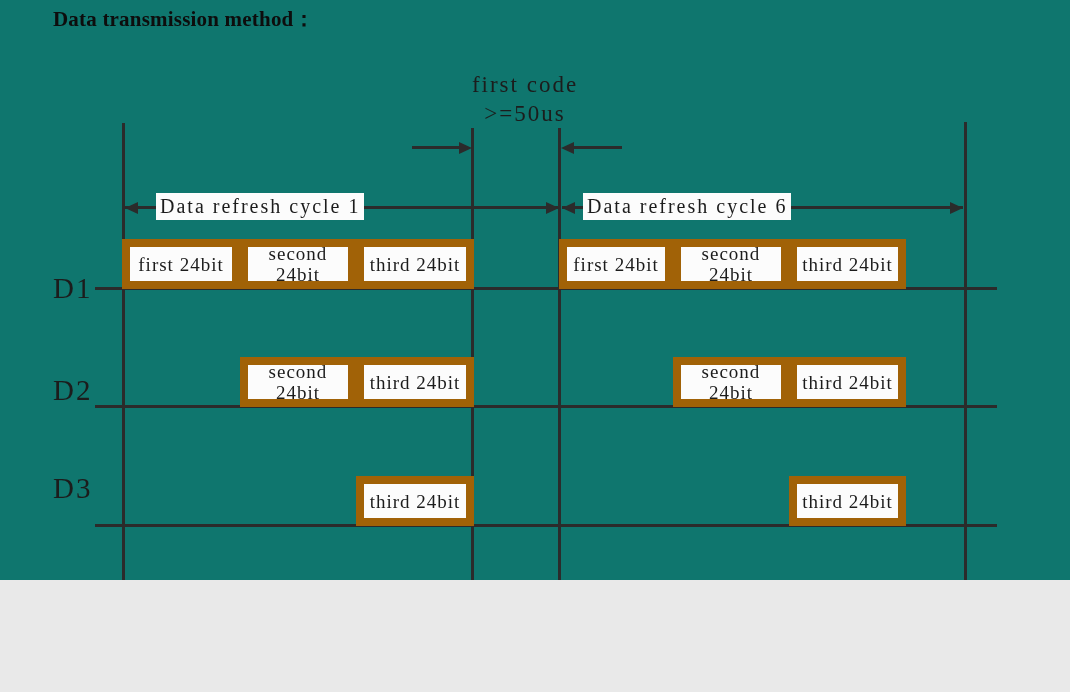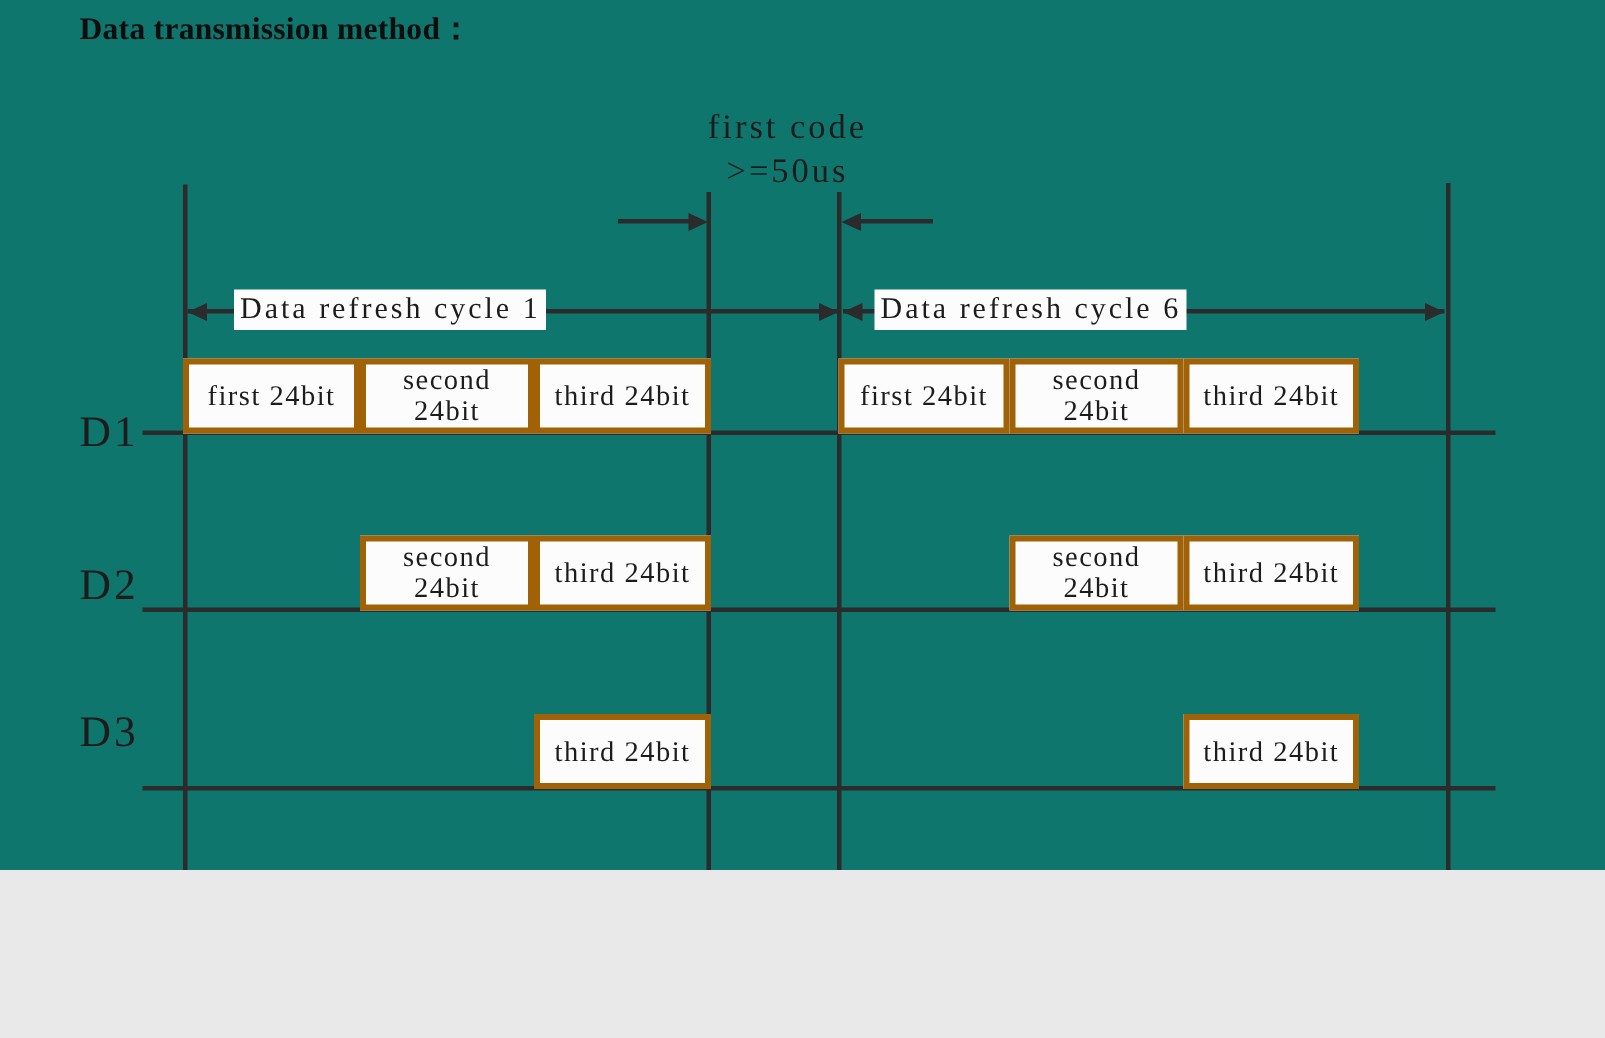--- a/index.html
+++ b/index.html
@@ -37,21 +37,21 @@
     position:absolute;top:193px;
     font-size:20px;line-height:27px;letter-spacing:2px;
     background:#fcfcfc;padding:0 4px;
   }
   .ch-label{
     position:absolute;left:53px;
     font-size:29px;line-height:32px;letter-spacing:2px;
   }
   .box{
     position:absolute;height:50px;box-sizing:border-box;
-    border:4px solid #a16207;background:#fcfcfc;
+    border:8px solid #a16207;background:#fcfcfc;
     display:flex;align-items:center;justify-content:center;
     text-align:center;font-size:19px;line-height:21px;letter-spacing:1px;
     white-space:pre-line;overflow:visible;
   }
   
   .c1a{left:122px;width:118px;}
   .c1b{left:240px;width:116px;}
   .c1c{left:356px;width:118px;}
   .c2a{left:559px;width:114px;}
   .c2b{left:673px;width:116px;}

